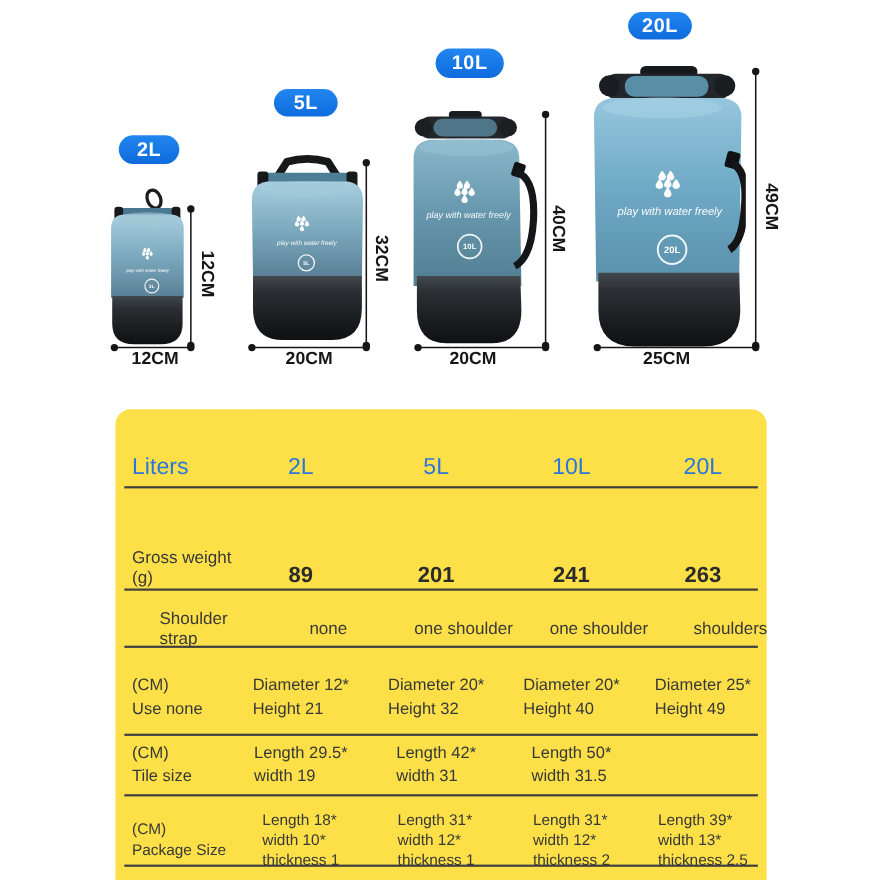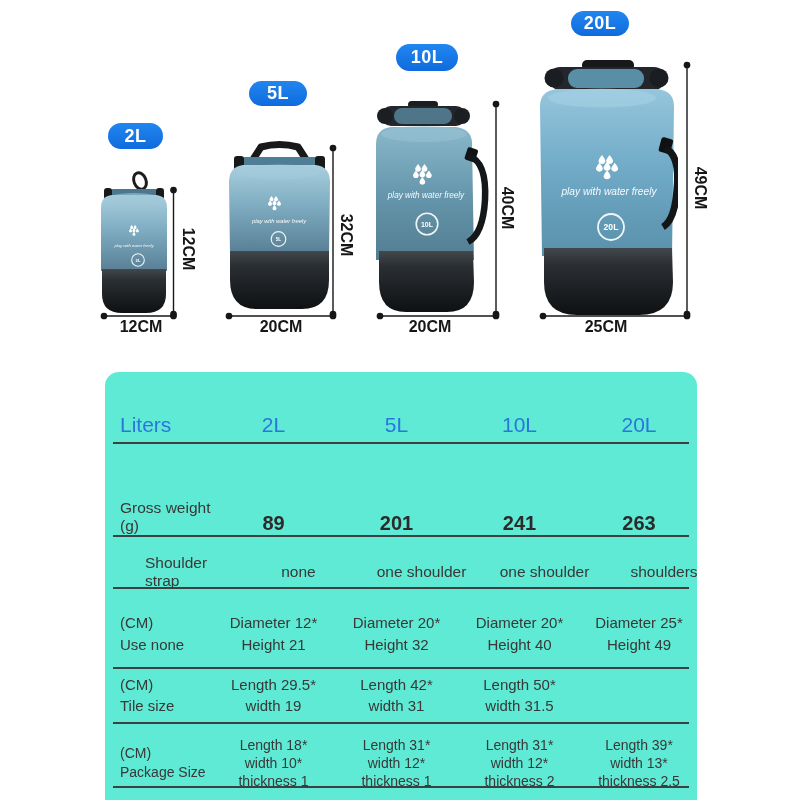--- a/index.html
+++ b/index.html
@@ -19,28 +19,28 @@
   .b5{left:222px;top:140px;}
   .b10{left:372px;top:98px;}
   .b20{left:536px;top:58px;}
   .dims{position:absolute;left:0;top:0;width:800px;height:360px;pointer-events:none;}
   .dim-label{position:absolute;font-weight:bold;font-size:16px;color:#161616;
              white-space:nowrap;transform:translate(-50%,-50%);}
   .dim-label.vert{transform:translate(-50%,-50%) rotate(90deg);}
   .slogan{font-style:italic;}
   
   .panel{position:absolute;left:105px;top:372px;width:592px;height:428px;
-         background:#5eead4;border-radius:14px 14px 0 0;}
+         background:#fde047;border-radius:14px 14px 0 0;}
   .rule{position:absolute;left:8px;width:576px;height:2px;background:#3f3f3f;}
   .trow{position:absolute;left:0;width:592px;display:grid;
         grid-template-columns:92px 123px 123px 123px 116px;
         padding-left:15px;box-sizing:border-box;align-items:center;color:#383838;}
   .tlabel{text-align:left;}
   .tcell{text-align:center;}
-  .tcell .ml{display:inline-block;text-align:center;}
+  .tcell .ml{display:inline-block;text-align:left;}
   .r-head{top:35px;height:36px;font-size:21px;color:#2b76dc;}
   .r-gross{top:127px;height:36px;}
   .r-gross .tlabel{font-size:15.5px;}
   .r-gross .tcell{font-size:20px;font-weight:600;color:#2b2b2b;margin-top:12px;}
   .r-strap{top:182px;height:36px;font-size:15.5px;padding-left:40px;}
   .r-use{top:240px;height:44px;font-size:15px;line-height:22px;}
   .r-tile{top:302px;height:42px;font-size:15px;line-height:21px;}
   .r-pack{top:364px;height:54px;font-size:14px;line-height:18px;}
   .r-pack .tlabel{line-height:19px;}
   .lines span{display:block;}

